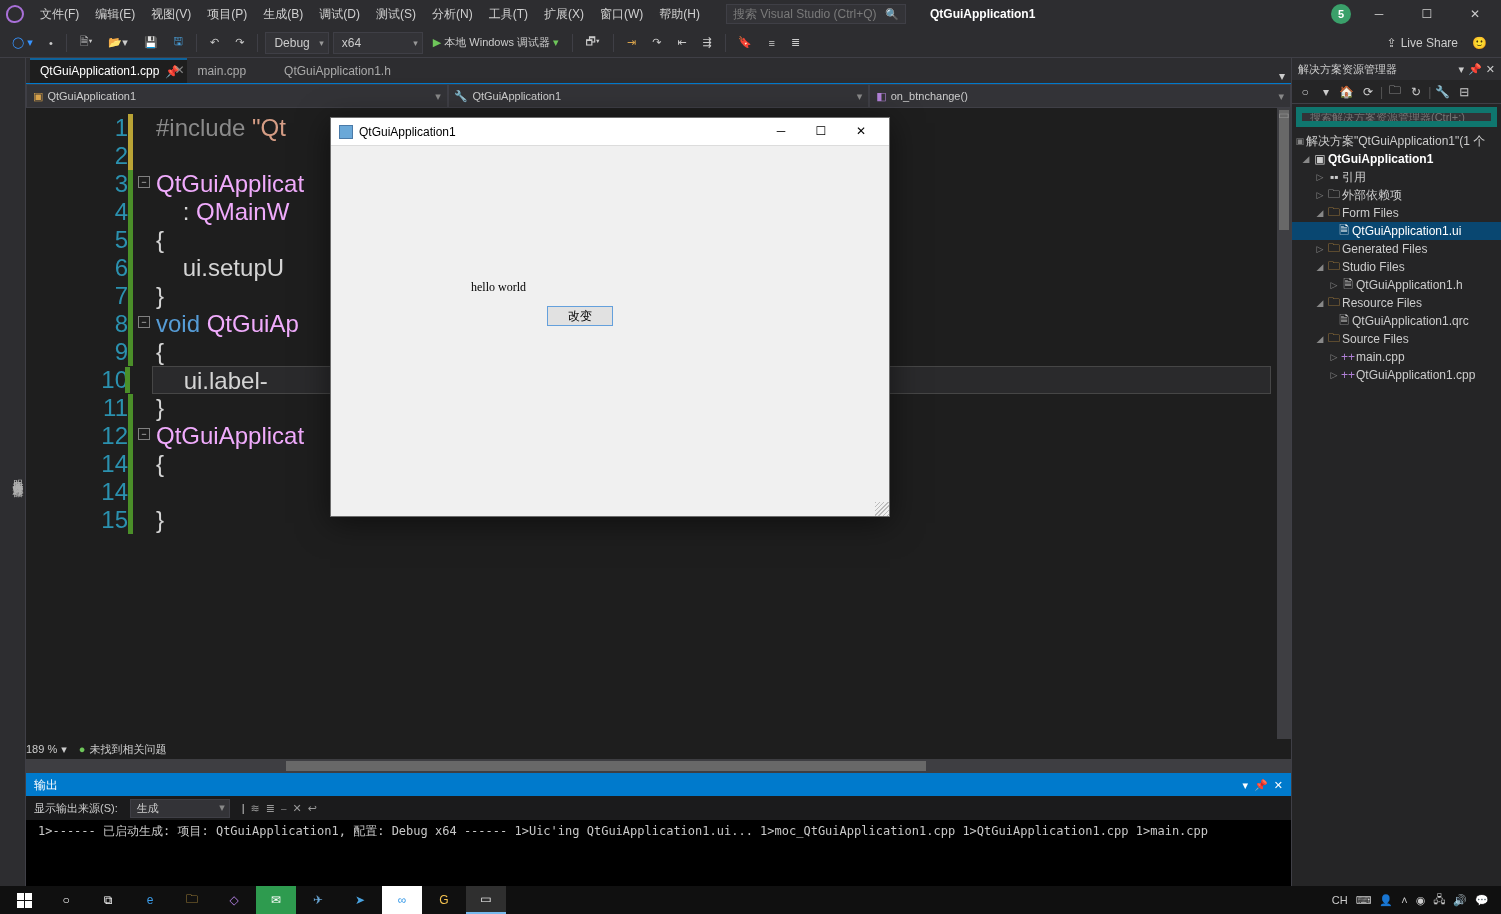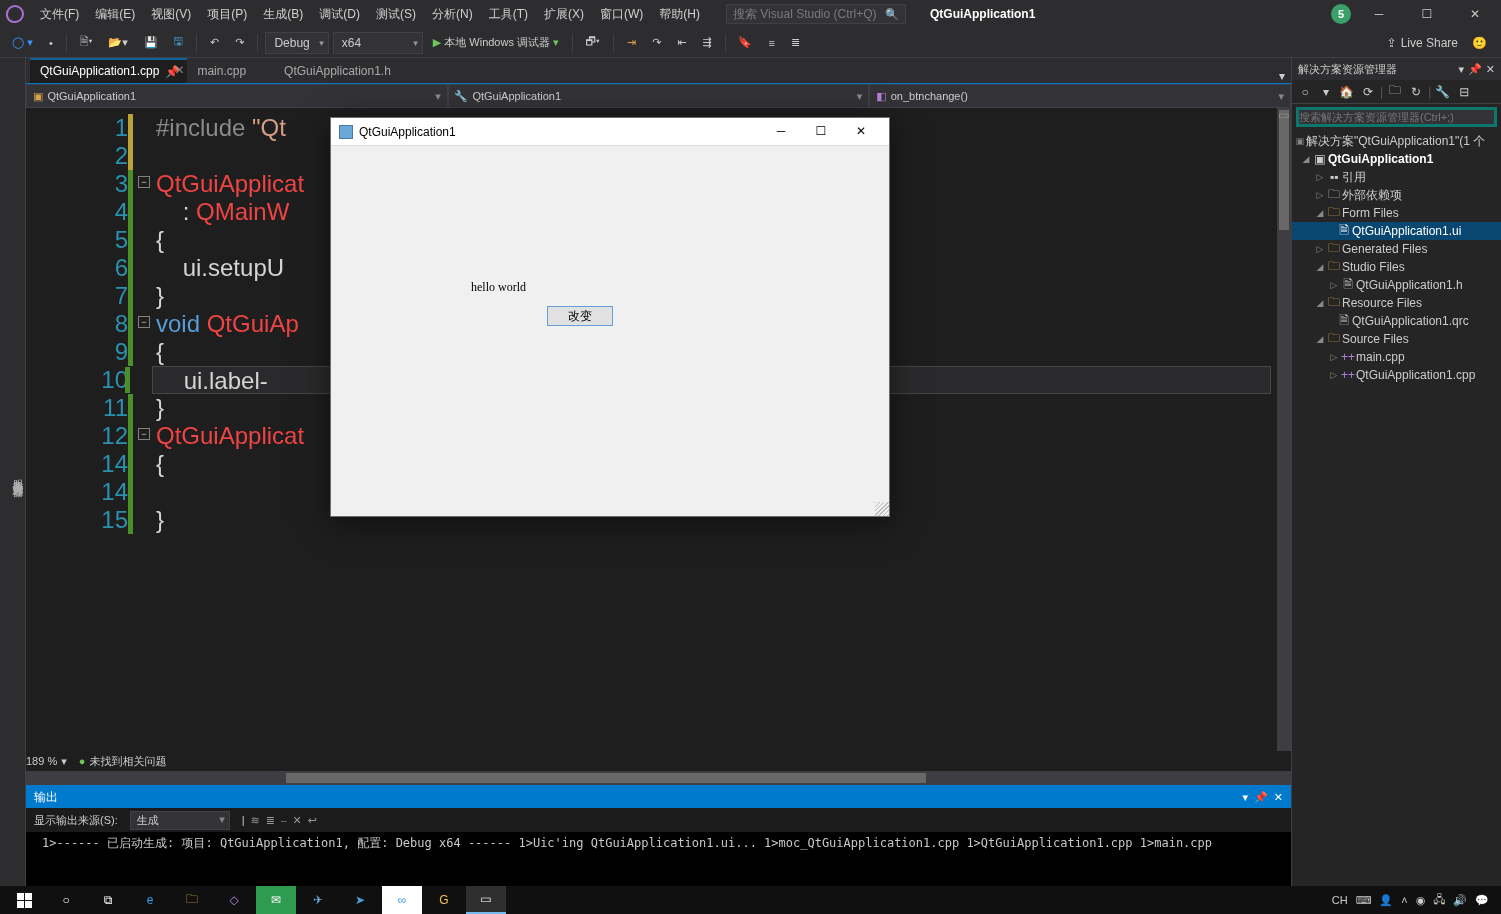--- a/index.html
+++ b/index.html
@@ -48,48 +48,48 @@
 .lnumcol { width:130px; background:#1e1e1e; text-align:right; padding:6px 28px 0 0; color:#2b91af; font-family:Consolas,monospace; font-size:24px; user-select:none;}
 .lnumcol div{height:28px;line-height:28px;}
 .codecol { flex:1; font-family:Consolas,"Courier New",monospace; font-size:24px; color:#d4d4d4; padding-top:6px; white-space:pre; position:relative;}
 .codecol .ln{height:28px;line-height:28px;position:relative;}
 .fold{position:absolute;left:-18px;top:6px;width:12px;height:12px;border:1px solid #808080;color:#ccc;font-size:9px;display:flex;align-items:center;justify-content:center;background:#1e1e1e;}
 .changebar{position:absolute;left:-28px;top:0;width:5px;height:100%;}
 .gr{background:#4b8f29;}
 .ye{background:#b9a335;}
 .k-pre{color:#8a8a8a;}
 .k-inc{color:#d69d85;}
-.k-type{color:#ef4444;}
+.k-type{color:#f0abfc;}
 .k-kw{color:#569cd6;}
 .cursor-line{background:#2a2a2c;border:1px solid #464646;margin:0 6px 0 -4px;padding-left:4px;}
 .hscroll{height:14px;background:#3e3e42;display:flex;align-items:center;}
 .hscroll .thumb{height:10px;background:#686868;margin-left:260px;width:640px;}
 .zoomstat{height:20px;background:#1e1e1e;display:flex;align-items:center;padding:0 0;gap:12px;color:#ccc;font-size:11px;}
 .zoomstat .pill{display:flex;align-items:center;gap:4px;}
 .zoomstat .ok{color:#6ec65a;}
 
 
 .outputpanel{background:#000;border-top:1px solid #007acc;}
 .outheader{height:22px;background:#007acc;color:#fff;display:flex;align-items:center;padding:0 8px;font-size:12px;}
 .outheader .tools{margin-left:auto;display:flex;gap:6px;font-size:11px;}
 .outtool{height:24px;background:#1b1b1c;display:flex;align-items:center;padding:0 8px;gap:6px;color:#ccc;font-size:11px;}
 .outtool .lbl{margin-right:6px;}
 .outtool .dd{background:#333337;border:1px solid #3f3f46;padding:1px 18px 1px 6px;position:relative;min-width:100px;}
 .outtool .dd::after{content:"▾";position:absolute;right:4px;color:#888;}
 .outtool .ob{color:#999;cursor:pointer;}
-.outbody{background:#000;color:#c8c8c8;font-family:NSimSun,SimSun,Consolas,monospace;font-size:12px;padding:4px 4px;line-height:14px;height:54px;overflow:hidden;margin-left:12px;}
+.outbody{background:#000;color:#c8c8c8;font-family:NSimSun,SimSun,Consolas,monospace;font-size:12px;padding:4px 12px;line-height:14px;height:66px;overflow:hidden;}
 
 
 .right { width:210px; background:#252526; border-left:1px solid #3f3f46; display:flex; flex-direction:column;}
 .right .hdr{height:22px;background:#2d2d30;display:flex;align-items:center;padding:0 6px;color:#ccc;font-size:11px;}
 .right .hdr .tools{margin-left:auto;display:flex;gap:4px;}
 .right .tbrow{height:24px;display:flex;align-items:center;padding:0 4px;gap:3px;border-bottom:1px solid #3f3f46;}
 .right .tbrow .ib{width:18px;height:18px;display:flex;align-items:center;justify-content:center;color:#ccc;font-size:12px;cursor:pointer;}
 .right .search{padding:3px 4px;}
-.right .search input{width:100%;height:20px;background:#333337;border:3px solid #0f766e;color:#ccc;padding:0 0;font-size:11px;}
+.right .search input{width:100%;height:20px;background:#333337;border:6px solid #0f766e;color:#ccc;padding:0 8px;font-size:11px;}
 .tree{flex:1;overflow:auto;font-size:12px;padding:2px 0;}
 .tree .node{display:flex;align-items:center;height:18px;padding-right:4px;color:#ccc;cursor:pointer;white-space:nowrap;}
 .tree .node.sel{background:#094771;color:#fff;}
 .tree .ar{width:12px;text-align:center;color:#888;font-size:9px;}
 .tree .ic{width:16px;text-align:center;}
 .tree .bold{font-weight:600;color:#fff;}
 
 
 .vscroll{width:14px;background:#3e3e42;position:relative;}
 .vscroll .vthumb{width:10px;margin:2px auto;height:120px;background:#686868;}

